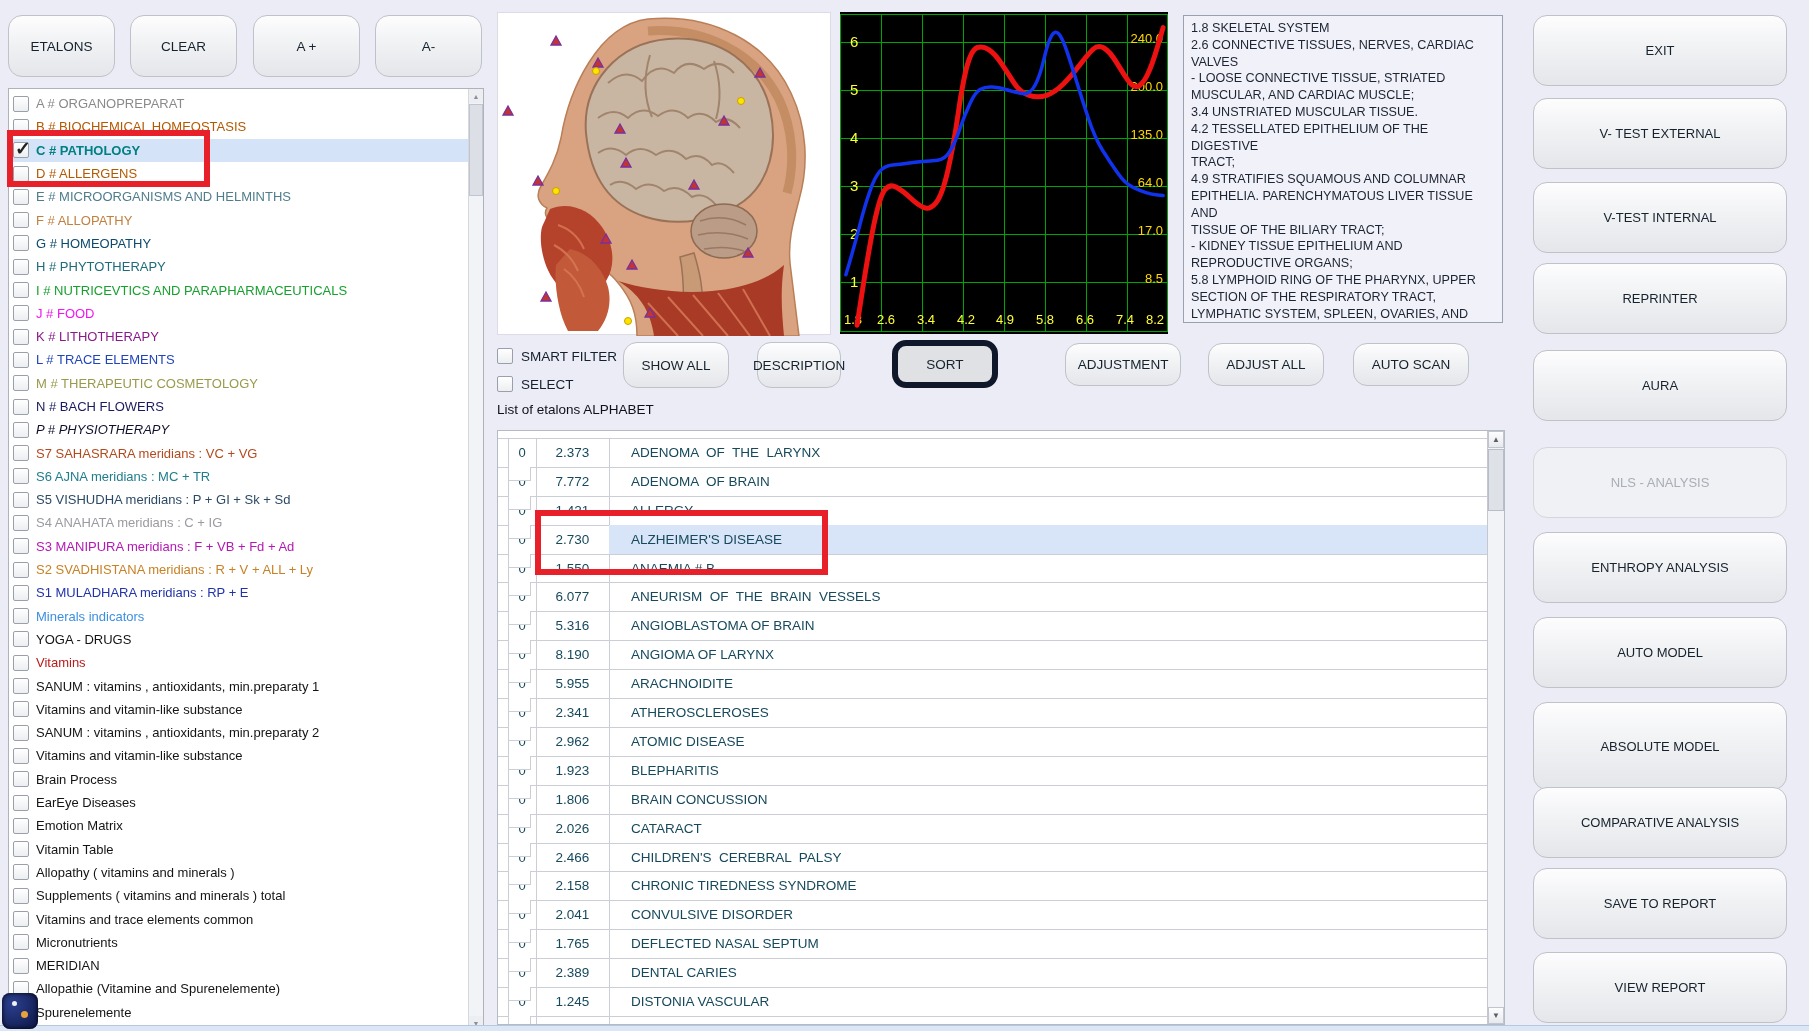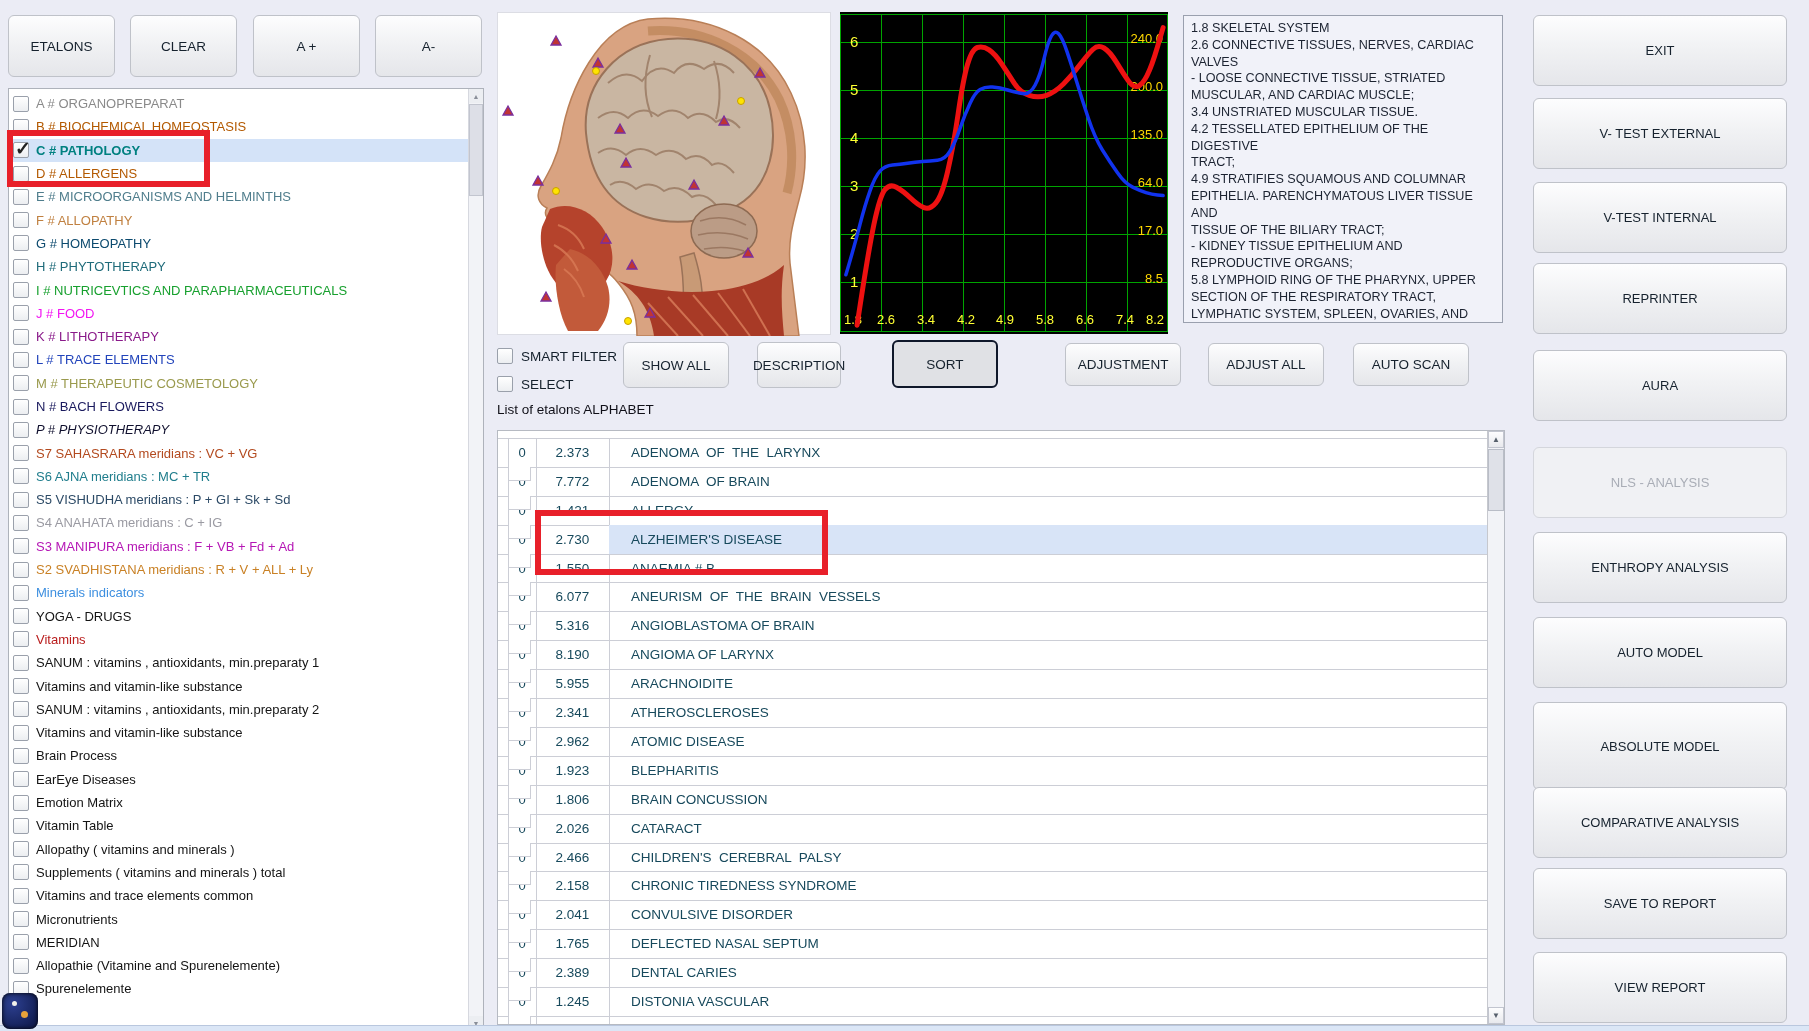--- a/index.html
+++ b/index.html
@@ -1,23 +1,23 @@
 <!DOCTYPE html>
 <html><head>
 <meta charset="utf-8">
 <style>
   html,body{margin:0;padding:0;background:#c9cbd6;}
   .app{position:relative;width:1809px;height:1031px;background:#ebecf5;overflow:hidden;
        font-family:"Liberation Sans",sans-serif;color:#14202c;}
   .panel{position:absolute;box-sizing:border-box;}
   
   .btn{position:absolute;box-sizing:border-box;display:flex;align-items:center;justify-content:center;
-       background:linear-gradient(#fdfdfe,#f1f2f4 45%,#e5e6ea);border:1px solid #bfc2c9;border-radius:6px;
+       background:linear-gradient(#fdfdfe,#f1f2f4 45%,#e5e6ea);border:1px solid #bfc2c9;border-radius:14px;
        font-size:13.5px;color:#16222e;cursor:pointer;text-align:left;}
-  .btn.pressed{background:#e0e1e5;border:2px solid #0f172a;}
+  .btn.pressed{background:#e0e1e5;border:6px solid #0f172a;}
   .btn.disabled{color:#a9adb6;background:#f0f1f4;border:1px solid #d4d6dc;}
   
   .catlist{left:8px;top:88px;width:476px;height:943px;background:#fff;border:1px solid #aeb2bb;overflow:hidden;padding-top:3px;}
   .cat-item{position:relative;height:23.3px;display:flex;align-items:center;padding-left:4px;box-sizing:border-box;}
   .cat-item.selected{background:#d4e3f8;}
   .cbx{width:16px;height:16px;box-sizing:border-box;border:1px solid #9aa0ab;border-radius:2px;
        background:linear-gradient(#ffffff,#eceef1);flex:none;position:relative;}
   .cbx.checked::after{content:"\2713";position:absolute;left:1px;top:-6px;font-size:19px;font-weight:bold;color:#222;}
   .cat-label{margin-left:7px;font-size:13px;white-space:nowrap;}
   .cat-item.selected .cat-label{font-weight:bold;}
@@ -152,20 +152,24 @@
         <div class="cbx"></div>
         <span class="cat-label" style="color: rgb(154, 154, 162);">S4 ANAHATA meridians : C + IG</span>
       </div>
       <div class="cat-item">
         <div class="cbx"></div>
         <span class="cat-label" style="color: rgb(181, 23, 181);">S3 MANIPURA meridians : F + VB + Fd + Ad</span>
       </div>
       <div class="cat-item">
         <div class="cbx"></div>
         <span class="cat-label" style="color: rgb(201, 129, 37);">S2 SVADHISTANA meridians : R + V + ALL + Ly</span>
+      </div>
+      <div class="cat-item">
+        <div class="cbx"></div>
+        <span class="cat-label" style="color: rgb(34, 51, 170);">S1 MULADHARA meridians : RP + E</span>
       </div>
       <div class="cat-item">
         <div class="cbx"></div>
         <span class="cat-label" style="color: rgb(61, 143, 224);">Minerals indicators</span>
       </div>
       <div class="cat-item">
         <div class="cbx"></div>
         <span class="cat-label" style="color: rgb(20, 20, 20);">YOGA - DRUGS</span>
       </div>
       <div class="cat-item">

